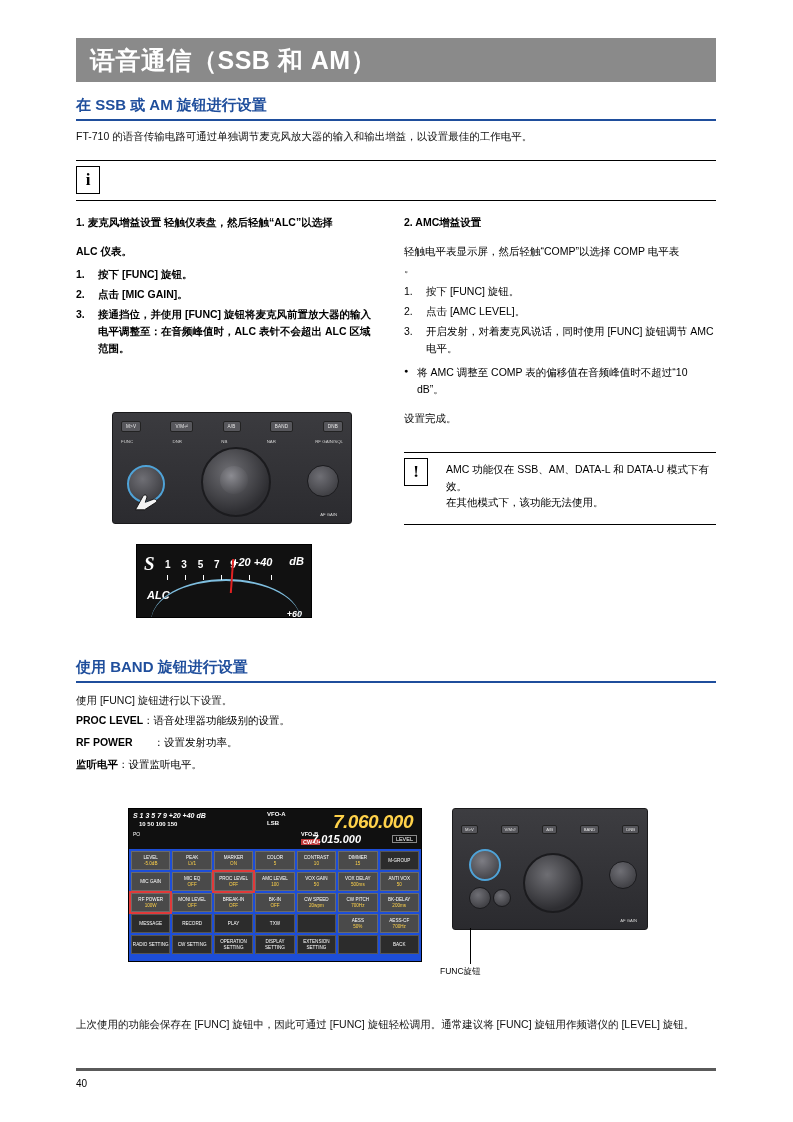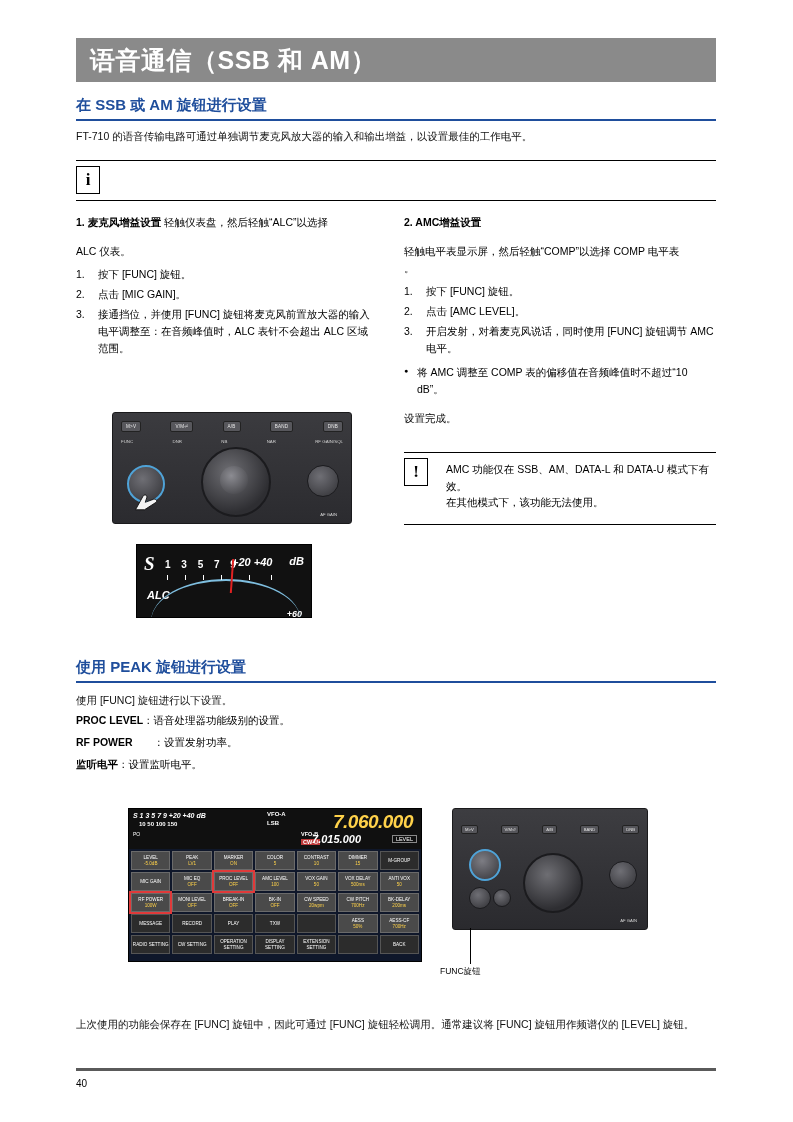--- a/index.html
+++ b/index.html
@@ -105,21 +105,21 @@
   }
   .meter .tick{position:absolute;top:30px;width:1px;height:5px;background:#fff;}
 
   
   .flabel{position:absolute;font-size:10.5px;}
   .flabel b{font-weight:bold;}
 
   
   .cap{
     position:absolute;left:128px;top:808px;width:292px;height:152px;
-    background:#0f172a;border:1px solid #000;overflow:hidden;
+    background:#1d4ed8;border:1px solid #000;overflow:hidden;
     font-size:5px;color:#fff;
   }
   .cap .topbar{position:absolute;left:0;top:0;width:100%;height:40px;background:#101010;}
   .cap .meterline{position:absolute;left:4px;top:3px;color:#fff;font-size:7px;font-weight:bold;font-style:italic;}
   .cap .meterline2{position:absolute;left:10px;top:12px;color:#fff;font-size:6px;font-weight:bold;}
   .cap .po{position:absolute;left:4px;top:22px;color:#fff;font-size:5px;}
   .cap .freq{position:absolute;right:8px;top:2px;color:#ffd24a;font-size:19px;font-weight:bold;font-style:italic;letter-spacing:-.5px;}
   .cap .freq2{position:absolute;right:60px;top:24px;color:#ffffff;font-size:11px;font-weight:bold;font-style:italic;}
   .cap .vfoa{position:absolute;left:138px;top:2px;color:#fff;font-size:6px;font-weight:bold;}
   .cap .lsb{position:absolute;left:138px;top:11px;color:#fff;font-size:6px;font-weight:bold;}
@@ -179,21 +179,21 @@
   <div class="h2 h2a">在 SSB 或 AM 旋钮进行设置</div>
 
   <div class="para" style="left:76px;top:128px;width:640px;">FT-710 的语音传输电路可通过单独调节麦克风放大器的输入和输出增益，以设置最佳的工作电平。</div>
 
   <div class="rule" style="left:76px;top:160px;width:640px;"></div>
   <div class="note" style="left:76px;top:166px;width:640px;height:36px;">
     <div class="ico">i</div>
   </div>
   <div class="rule" style="left:76px;top:200px;width:640px;"></div>
 
-  <div class="col" style="left:76px;top:214px;width:300px;">
+  <div class="col" style="left:76px;top:214px;width:300px;font-weight:bold;">
     <div>
       <b><span>1.</span>
       <span>麦克风增益设置</span></b>
       <span>轻触仪表盘，然后轻触“ALC”以选择</span>
     </div>
     <div style="margin-top:12px;">ALC 仪表。</div>
     <ol class="steps">
       <li><span class="num">1.</span><span>按下 [FUNC] 旋钮。</span></li>
       <li><span class="num">2.</span><span>点击 [MIC GAIN]。</span></li>
       <li><span class="num">3.</span><span>接通挡位，并使用 [FUNC] 旋钮将麦克风前置放大器的输入电平调整至：在音频峰值时，ALC 表针不会超出 ALC 区域范围。</span></li>
@@ -258,21 +258,21 @@
     <div class="arc"></div>
     <div class="needle"></div>
     <div class="tick" style="left:30px;"></div>
     <div class="tick" style="left:48px;"></div>
     <div class="tick" style="left:66px;"></div>
     <div class="tick" style="left:84px;"></div>
     <div class="tick" style="left:112px;"></div>
     <div class="tick" style="left:134px;"></div>
   </div>
 
-  <div class="h2 h2b">使用 PEAK 旋钮进行设置</div>
+  <div class="h2 h2b">使用 BAND 旋钮进行设置</div>
   <div class="para" style="left:76px;top:692px;width:640px;">使用 [FUNC] 旋钮进行以下设置。</div>
 
   <div class="flabel" style="left:76px;top:714px;">
     <b>PROC LEVEL</b><span>：</span><span>语音处理器功能级别的设置。</span>
   </div>
   <div class="flabel" style="left:76px;top:736px;">
     <b>RF POWER</b><span>　　：</span><span>设置发射功率。</span>
   </div>
   <div class="flabel" style="left:76px;top:758px;">
     <b>监听电平</b><span>：</span><span>设置监听电平。</span>

